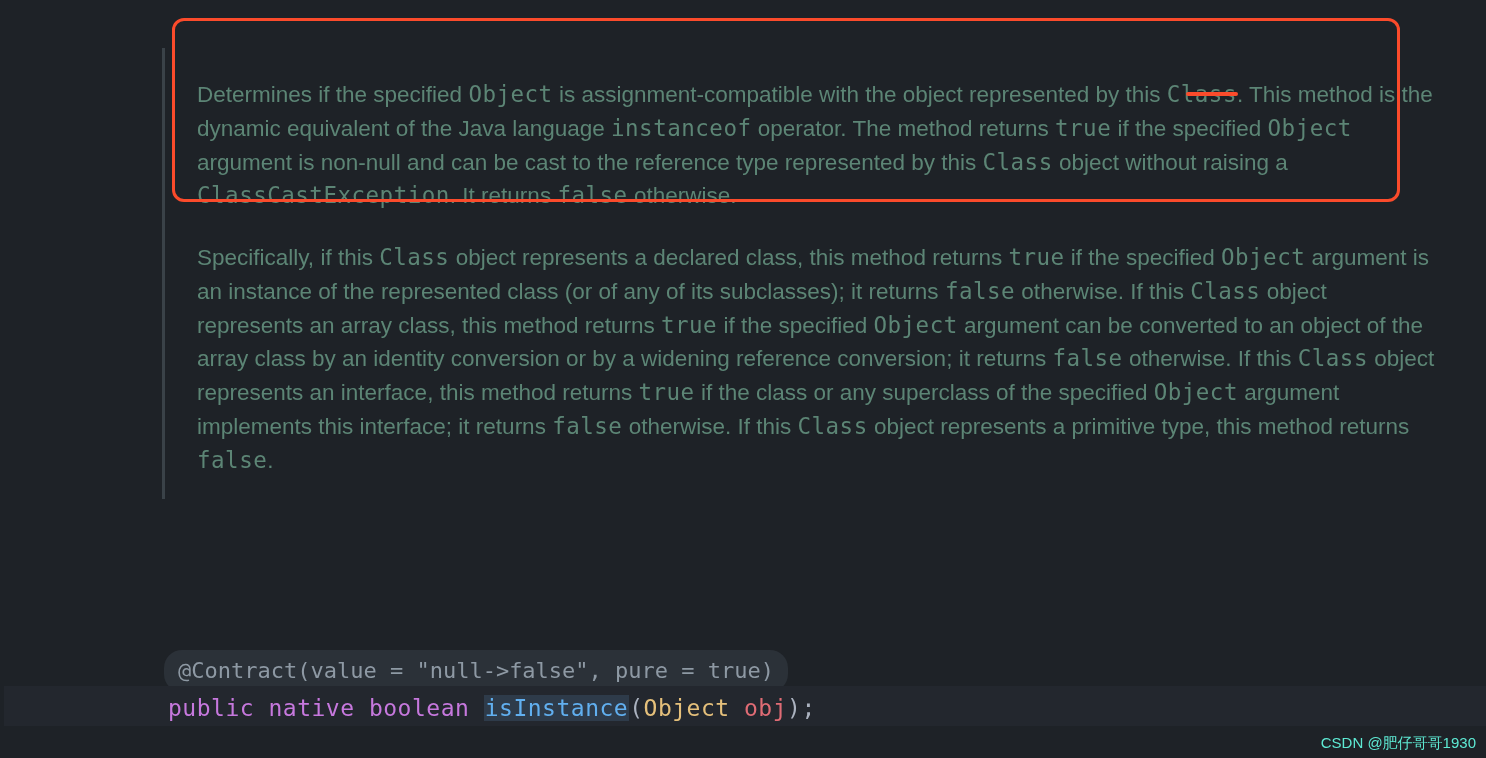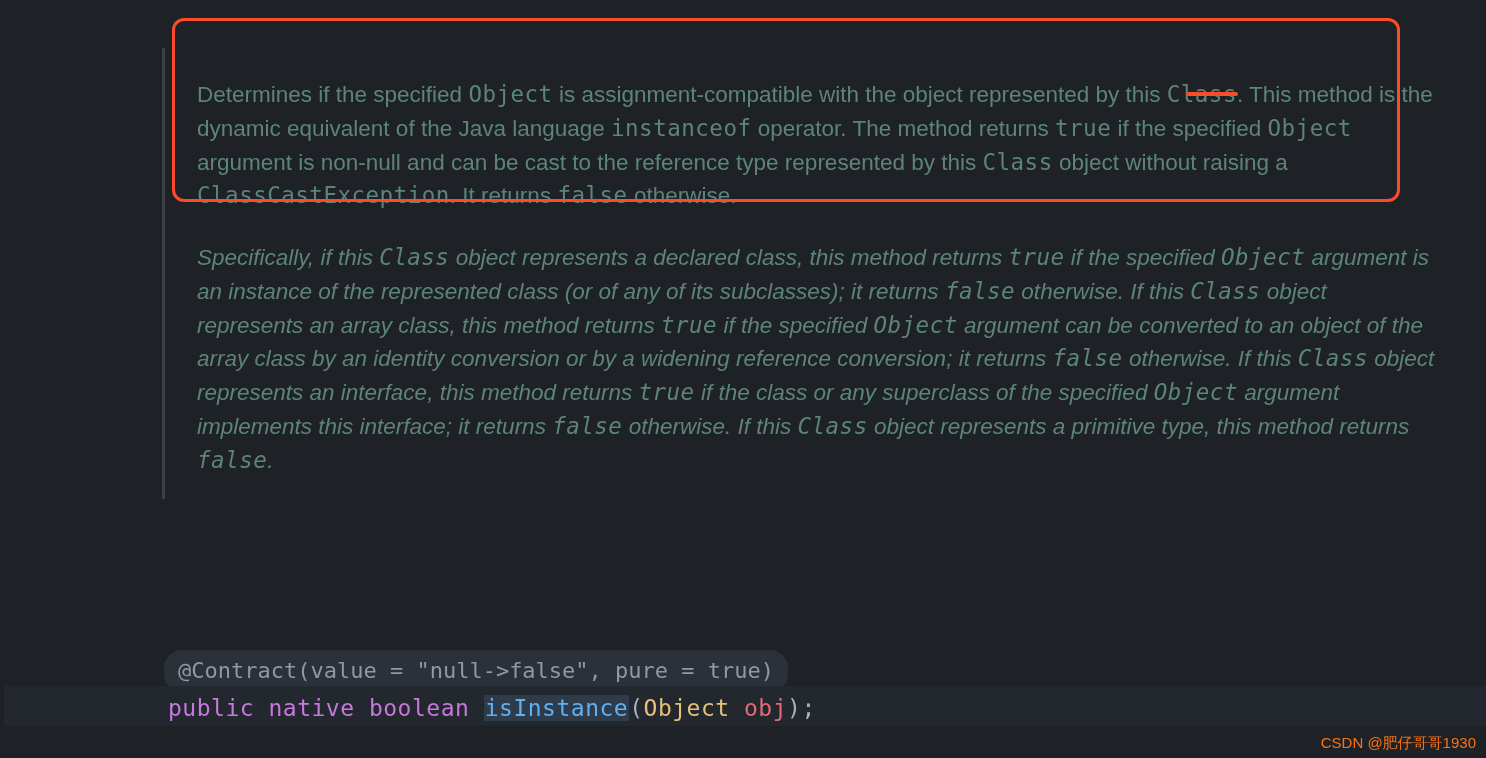--- a/index.html
+++ b/index.html
@@ -34,21 +34,21 @@
     top: 92px;
     width: 52px;
     height: 4px;
     background: #fb4b2b;
     border-radius: 2px;
     z-index: 11;
     pointer-events: none;
   }
 
   .p1 { padding-top: 30px; padding-right: 20px; }
-  .p2 { padding-top: 28px; padding-right: 20px; font-style: italic; }
+  .p2 { padding-top: 28px; padding-right: 20px; }
 
   .doc-text { font-family: -apple-system, "Segoe UI", Arial, sans-serif; font-size: 22.5px; color: #5c8575; }
   .mono { font-family: 'Menlo', 'Consolas', monospace; letter-spacing: 0.5px; }
 
   .tags-table { margin-top: 22px; border-collapse: separate; border-spacing: 0 8px; }
   .tags-table td { vertical-align: top; padding-right: 18px; font-family: -apple-system, "Segoe UI", Arial, sans-serif; font-size: 22px; color: #5c8575; }
   .tags-table td.label { white-space: nowrap; }
   .tags-table .mono { font-family: 'Menlo','Consolas',monospace; }
 
   .gutter-at {
@@ -92,21 +92,21 @@
   .mname { color: #61afef; background: #2e3b4a; padding: 0 1px; }
   .paren { color: #abb2bf; }
   .ptype { color: #e5c07b; }
   .pname { color: #e06c75; }
   .semi  { color: #abb2bf; }
 
   .watermark {
     position: absolute;
     right: 10px;
     bottom: 4px;
-    color: #f97316;
+    color: #5eead4;
     font-family: -apple-system, Arial, sans-serif;
     font-size: 15px;
   }
 </style>
 </head>
 <body>
 
 <div class="highlight-box"></div>
 <div class="underline-mark"></div>
 

